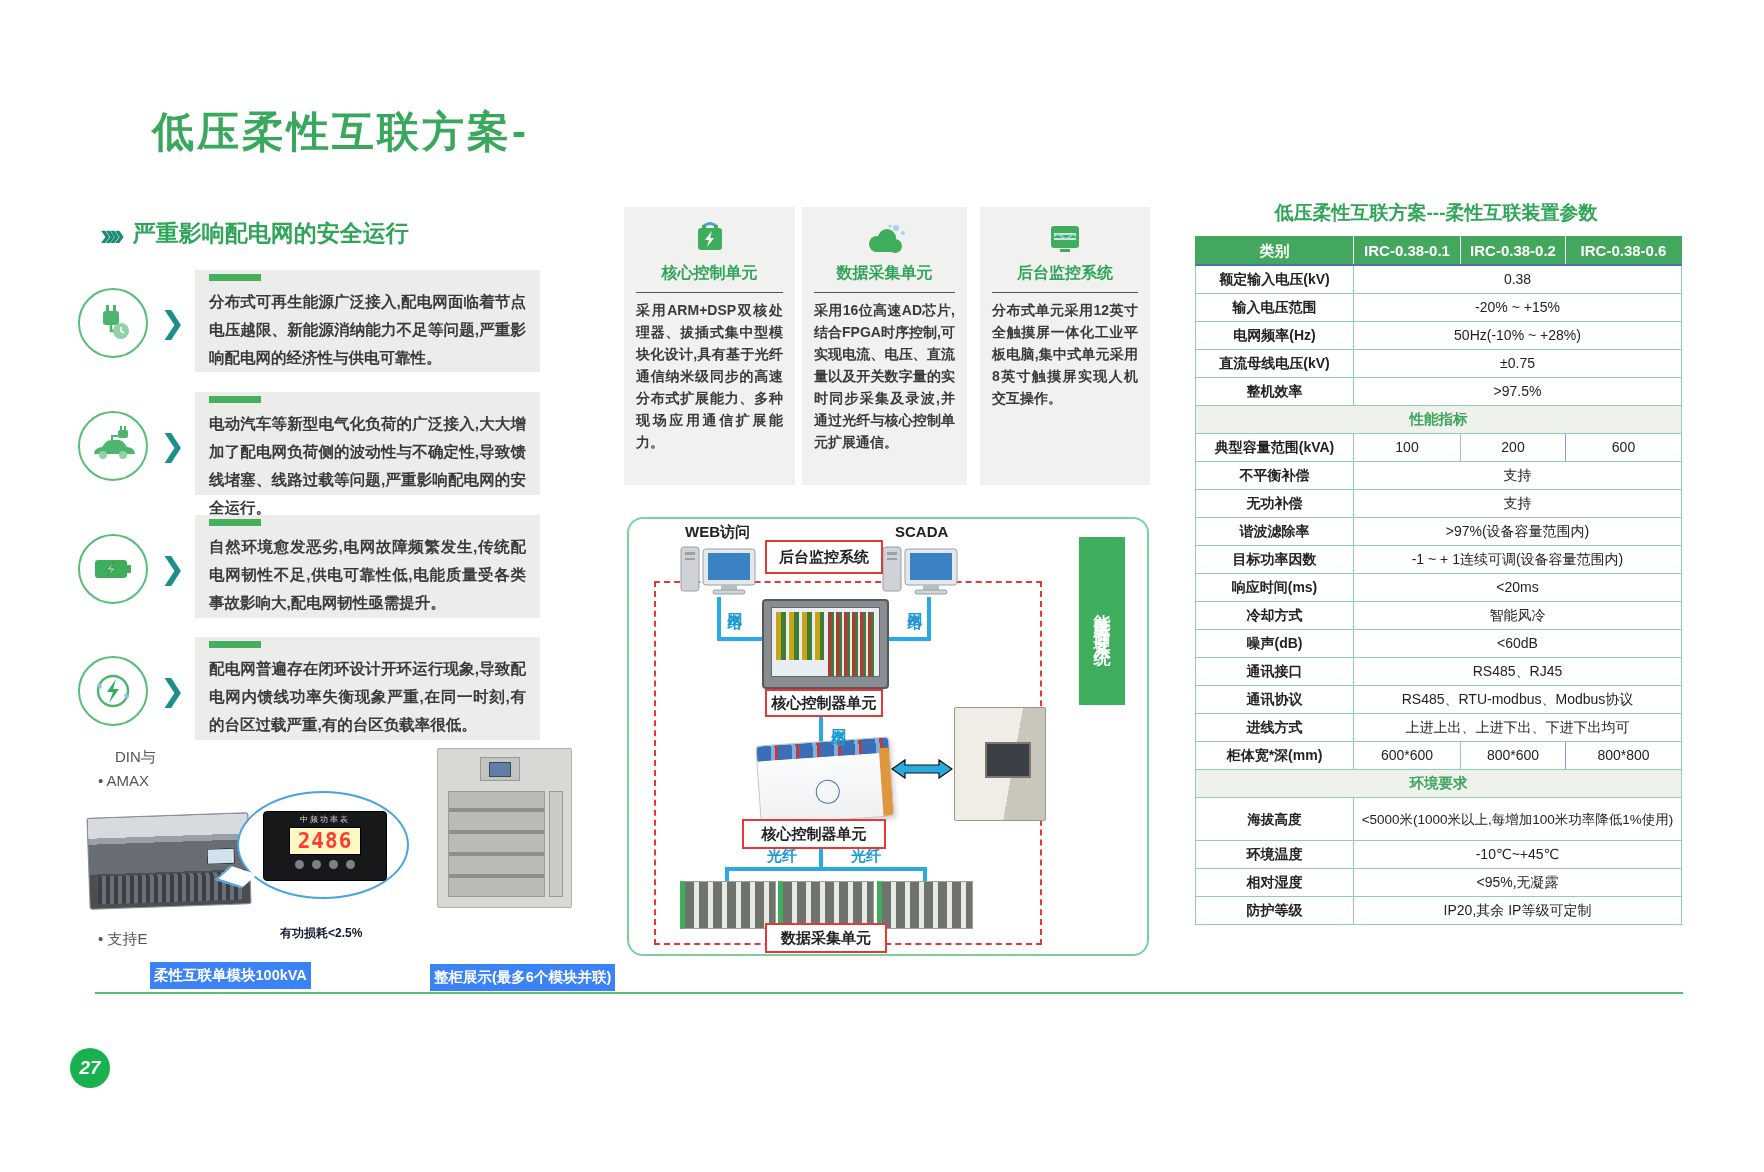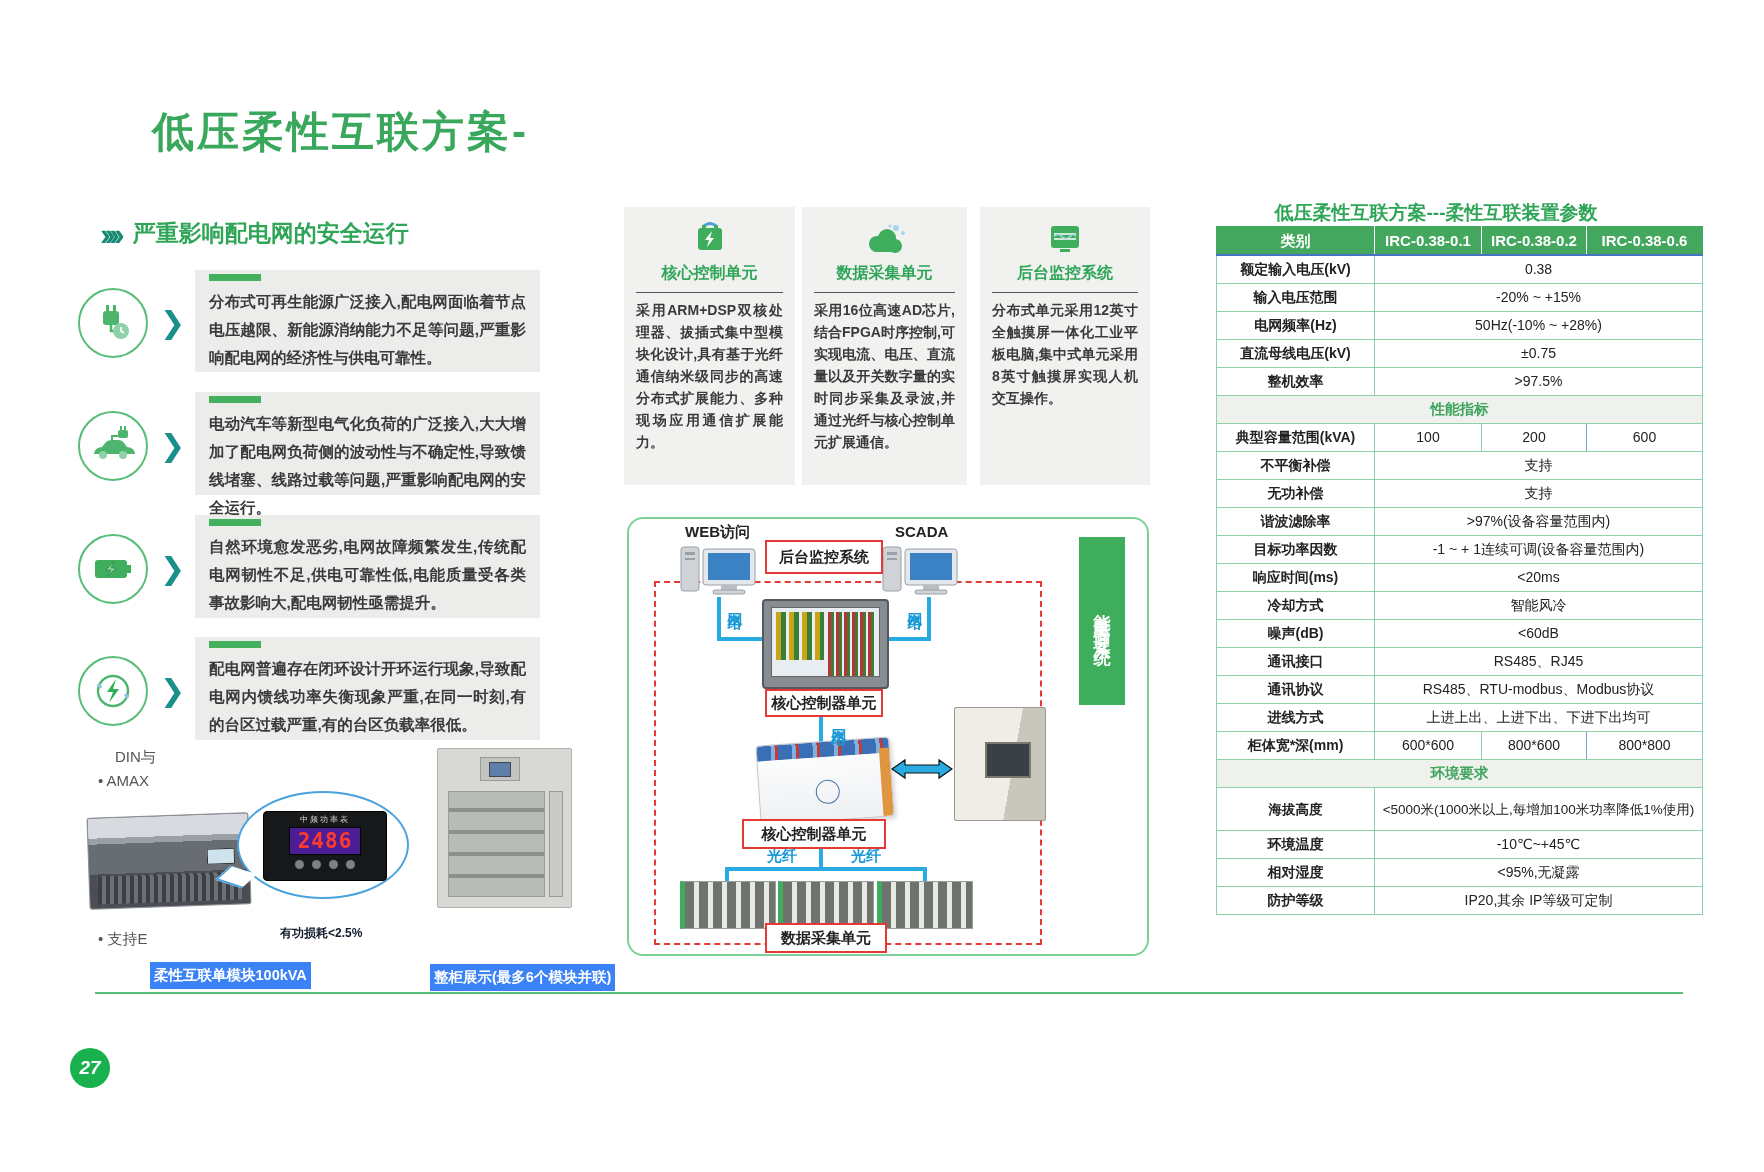--- a/index.html
+++ b/index.html
@@ -63,22 +63,22 @@
            display:flex;align-items:center;justify-content:center;}
   .ems-text{writing-mode:vertical-rl;text-orientation:upright;color:#fff;font-size:17px;font-weight:bold;letter-spacing:7px;}
   .cab-dev{position:absolute;left:325px;top:188px;width:90px;height:112px;z-index:3;
            background:linear-gradient(100deg,#efede6 62%,#c9c6bc 62%);border:1px solid #9a988f;border-radius:2px;}
   .cab-screen{position:absolute;left:30px;top:34px;width:42px;height:32px;background:#3b3f46;border:2px solid #7a786f;}
   .dbl-arrow{position:absolute;left:262px;top:238px;width:62px;height:24px;z-index:4;}
 
   
   .tbl-title{position:absolute;left:1190px;top:200px;width:492px;text-align:center;
              font-size:19px;font-weight:bold;color:#2fa558;}
-  #spec-table{position:absolute;left:1195px;top:226px;border-collapse:collapse;table-layout:fixed;
-              font-size:14px;color:#222;margin-left:21px;}
+  #spec-table{position:absolute;left:1195px;top:236px;border-collapse:collapse;table-layout:fixed;
+              font-size:14px;color:#222;}
   #spec-table td{border:1px solid #8fd0a8;text-align:center;padding:0 3px;height:27px;line-height:15px;}
   #spec-table tr.hdr td{background:#43a75e;color:#fff;font-size:15px;font-weight:bold;
                         border-color:#43a75e;border-right:1px solid #ffffff;border-bottom:2.5px solid #4472c4;}
   #spec-table tr.hdr td:last-child{border-right:1px solid #43a75e;}
   #spec-table tr.sec td{background:#eef1ec;color:#3fa45c;font-weight:bold;font-size:14.5px;}
   #spec-table td.lbl{font-weight:600;}
   #spec-table td.v3{border-left:1px solid #7f9fd4;border-right:1px solid #7f9fd4;}
   #spec-table tr.tall td{height:42px;line-height:17px;font-size:13.5px;}
 
   
@@ -89,21 +89,21 @@
   .module-vents{position:absolute;left:8px;top:58px;right:8px;height:28px;
       background:repeating-linear-gradient(90deg,#3b3f43 0 4px,#6b7076 4px 8px);}
   .module-screen{position:absolute;right:14px;top:34px;width:26px;height:14px;background:#cfe3ef;border:1px solid #333;}
   .bubble{position:absolute;left:237px;top:791px;width:168px;height:104px;background:#fff;
           border:2px solid #4aa3dd;border-radius:50%;z-index:2;}
   .bubble-tail{position:absolute;left:222px;top:868px;width:26px;height:16px;background:#fff;
           border-left:2px solid #4aa3dd;border-bottom:2px solid #4aa3dd;transform:rotate(18deg) skewX(-30deg);z-index:3;}
   .meter{position:absolute;left:24px;top:18px;width:122px;height:66px;background:#17181a;border-radius:4px;
          border:1px solid #000;padding-top:2px;}
   .meter-title{color:#d8d8d8;font-size:8px;text-align:center;letter-spacing:2px;}
-  .meter-display{margin:2px auto 0 auto;width:70px;height:26px;background:#4c1d95;border:1px solid #000;
+  .meter-display{margin:2px auto 0 auto;width:70px;height:26px;background:#fef9c3;border:1px solid #000;
          color:#ff3b30;font-family:"DejaVu Sans Mono",monospace;font-size:21px;font-weight:bold;
          text-align:center;line-height:26px;letter-spacing:1px;}
   .meter-btns{display:flex;justify-content:center;gap:8px;margin-top:5px;}
   .meter-btns span{width:9px;height:9px;border-radius:50%;background:#7d8085;display:block;}
   .loss-text{position:absolute;left:280px;top:894px;font-size:12px;font-weight:bold;color:#0f172a;margin-top:31px;}
   .tall-cabinet{position:absolute;left:437px;top:748px;width:133px;height:158px;background:#d8d9d5;
       border:1px solid #aeb0aa;border-radius:2px;}
   .tc-top{position:absolute;left:42px;top:8px;width:38px;height:22px;background:#c2c4c0;border:1px solid #999;}
   .tc-screen{position:absolute;left:8px;top:4px;width:20px;height:13px;background:#5d7fa8;border:1px solid #445;}
   .tc-slots{position:absolute;left:10px;top:42px;right:26px;bottom:10px;

